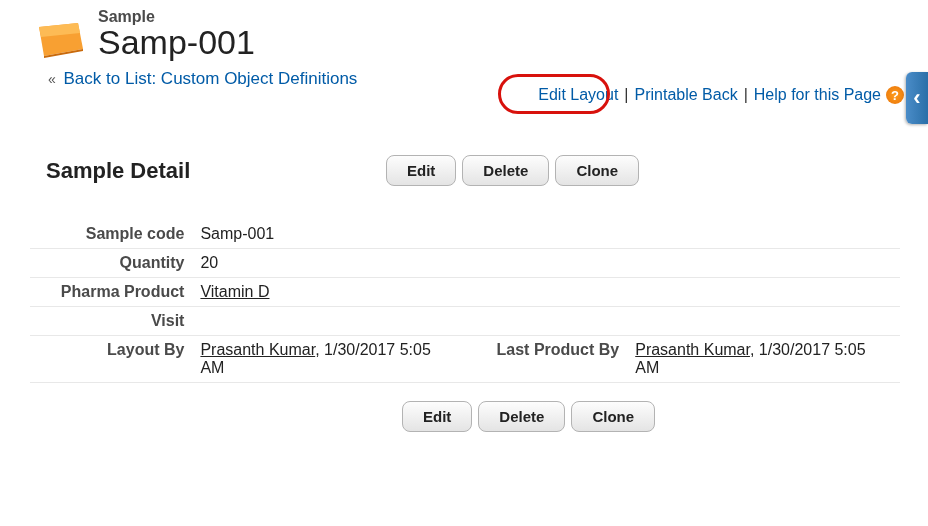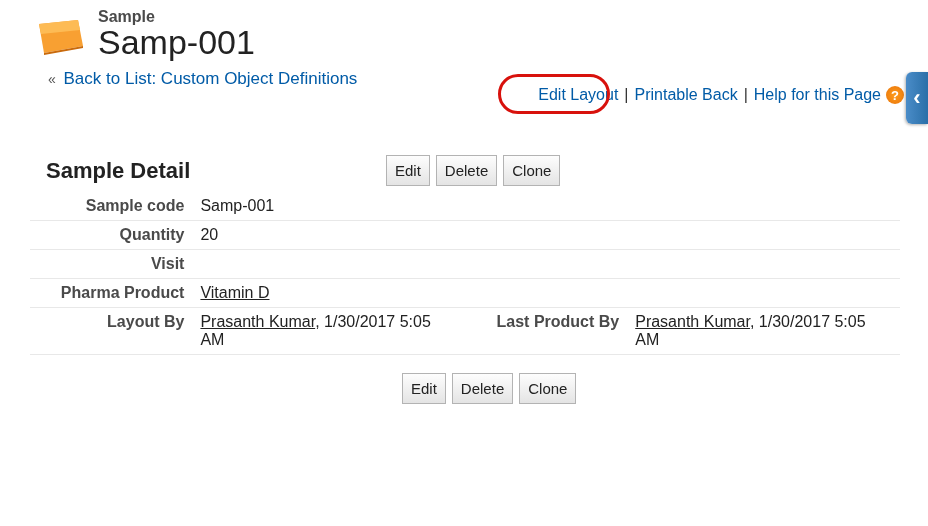--- a/index.html
+++ b/index.html
@@ -8,21 +8,21 @@
       font-size: 14px;
       color: #333;
       background: #fff;
       width: 928px;
       height: 526px;
       position: relative;
     }
     .header {
       padding: 8px 12px 0 36px;
       display: flex;
-      align-items: flex-start;
+      align-items: center;
     }
     .icon-box {
       width: 50px;
       height: 38px;
       margin-right: 12px;
       margin-top: 10px;
     }
     .breadcrumb-label {
       color: #4a4a4a;
       font-size: 16px;
@@ -82,28 +82,28 @@
       padding: 6px 0 6px 16px;
     }
     .detail-title {
       font-size: 22px; font-weight: bold;
       color: #222; width: 340px;
     }
     .btn-row { display: flex; gap: 6px; }
     .btn {
       background: linear-gradient(to bottom, #fdfdfd, #e4e4e4);
       border: 1px solid #b3b3b3;
-      border-radius: 0;
-      padding: 6px 8px;
+      border-radius: 8px;
+      padding: 6px 20px;
       font-size: 15px;
       color: #222;
       cursor: pointer;
-      font-weight: normal;
-    }
-    .detail-table { width: 100%; border-collapse: collapse; }
+      font-weight: bold;
+    }
+    .detail-table { width: 100%; border-collapse: collapse; margin-top: 28px; }
     .detail-table tr { border-bottom: 1px solid #e8e8e8; }
     .detail-table td { padding: 5px 8px; vertical-align: top; font-size: 16px; }
     .label-cell {
       width: 170px; text-align: right;
       color: #4a4a4a; font-weight: bold; font-size: 15px;
     }
     .val-cell { color: #222; width: 290px; }
     .val-link { text-decoration: underline; color: #222; cursor: pointer; }
     .btn-row-bottom {
       display: flex; gap: 6px;
@@ -172,30 +172,30 @@
       <td class="label-cell"></td>
       <td class="val-cell"></td>
     </tr>
     <tr>
       <td class="label-cell">Quantity</td>
       <td class="val-cell">20</td>
       <td class="label-cell"></td>
       <td class="val-cell"></td>
     </tr>
     <tr>
-      <td class="label-cell">Visit</td>
-      <td class="val-cell"></td>
-      <td class="label-cell"></td>
-      <td class="val-cell"></td>
-    </tr>
-    <tr>
       <td class="label-cell">Pharma Product</td>
       <td class="val-cell">
         <span class="val-link">Vitamin D</span>
       </td>
+      <td class="label-cell"></td>
+      <td class="val-cell"></td>
+    </tr>
+    <tr>
+      <td class="label-cell">Visit</td>
+      <td class="val-cell"></td>
       <td class="label-cell"></td>
       <td class="val-cell"></td>
     </tr>
     <tr>
       <td class="label-cell">Layout By</td>
       <td class="val-cell">
         <span class="val-link">Prasanth Kumar</span><span>, 1/30/2017 5:05 AM</span>
       </td>
       <td class="label-cell">Last Product By</td>
       <td class="val-cell">

